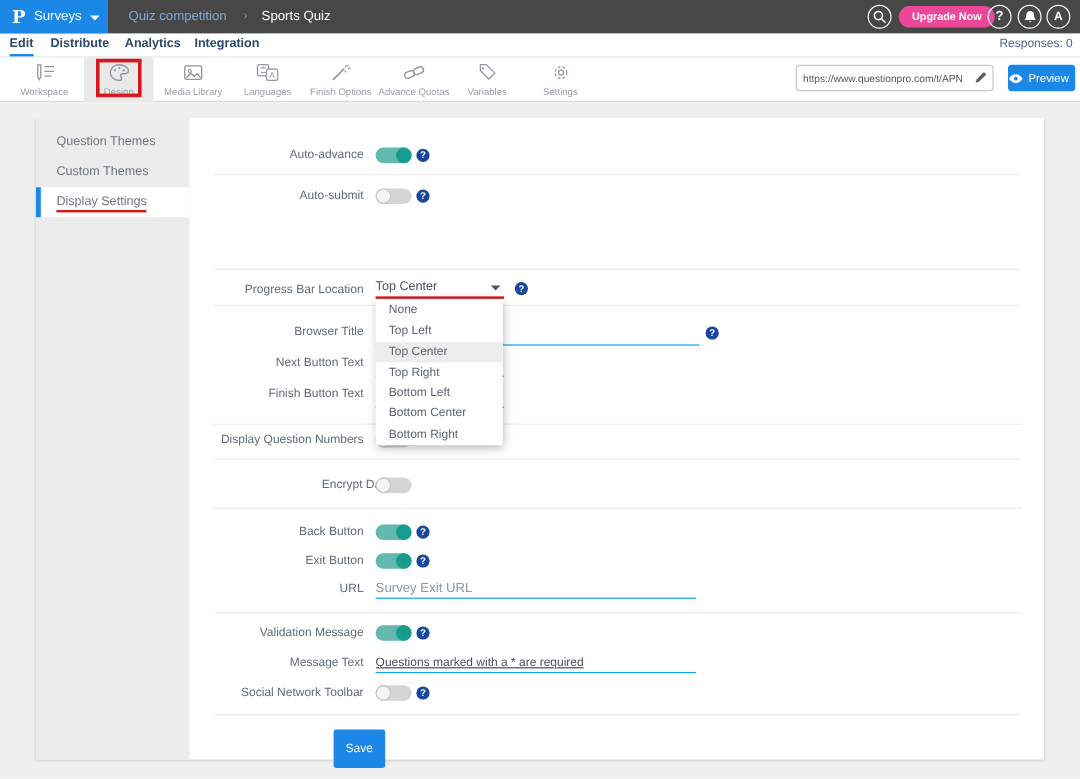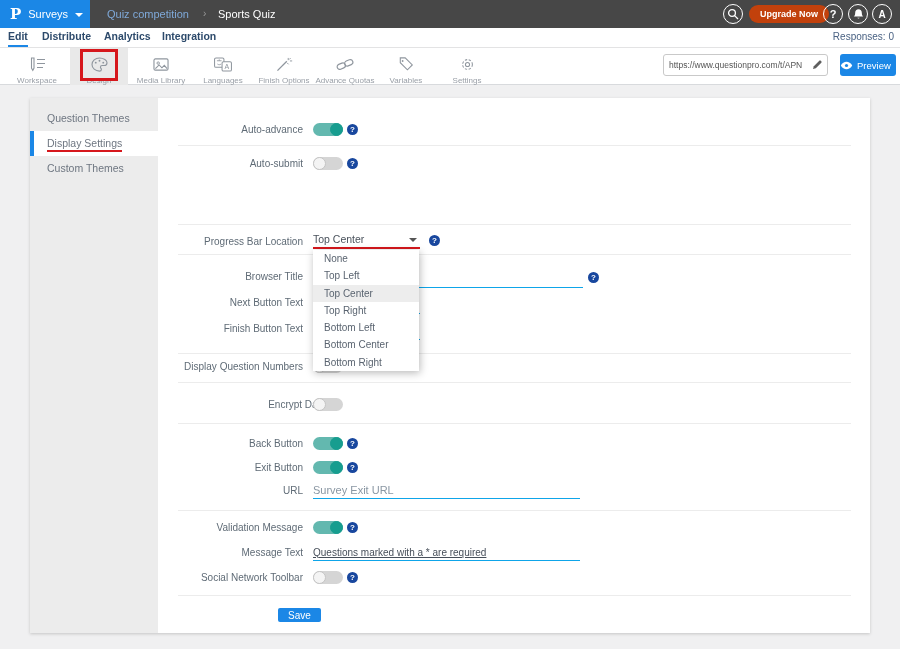--- a/index.html
+++ b/index.html
@@ -17,33 +17,33 @@
                 border-top:4px solid #fff; margin-top:1px; }
   .crumb-parent { position:absolute; left:107px; top:8px; font-size:11px; color:#7fa9d9; cursor:pointer; }
   .crumb-sep { position:absolute; left:203px; top:8px; font-size:10px; color:#9a9a9a; }
   .crumb-current { position:absolute; left:218px; top:8px; font-size:11px; color:#ffffff; }
   .tb-circle { position:absolute; top:4px; width:20px; height:20px; border:1px solid #fff; border-radius:50%;
                display:flex; align-items:center; justify-content:center; color:#fff; cursor:pointer; }
   .circ-search { left:723px; }
   .circ-help { left:823px; font-size:11px; font-weight:bold; }
   .circ-bell { left:848px; }
   .circ-avatar { left:872px; font-size:10px; font-weight:bold; }
-  .upgrade-btn { position:absolute; left:749px; top:5px; height:18px; padding:0 11px; background:#c2410c;
+  .upgrade-btn { position:absolute; left:749px; top:5px; height:18px; padding:0 11px; background:#ec4899;
                  border:none; border-radius:9px; color:#fff; font-size:9px; font-weight:bold; line-height:18px; cursor:pointer; }
 
   
   .tabrow { position:absolute; left:0; top:28px; width:900px; height:20px; background:#fff; border-bottom:1px solid #e3e3e4; }
   .tab { position:absolute; top:0; height:19px; line-height:17px; font-size:10.5px; font-weight:bold; color:#2d4a6b; cursor:pointer; }
   .tab.active { border-bottom:2px solid #1b87e6; }
   .responses { position:absolute; right:6px; top:3px; font-size:10px; color:#4a6283; }
 
   
   .toolbar { position:absolute; left:0; top:48px; width:900px; height:37px; background:#fff; border-bottom:1px solid #d8dadd; }
   .tb-item { position:absolute; top:0; width:58px; height:37px; display:flex; flex-direction:column;
-             align-items:center; justify-content:flex-end; gap:2px; cursor:pointer; }
+             align-items:center; justify-content:center; gap:2px; cursor:pointer; }
   .tb-item span { font-size:8px; color:#989ea6; white-space:nowrap; }
   .tb-item.hl { background:#e9e9e9; }
   .red-box { position:absolute; left:80px; top:1px; width:38px; height:32px; border:3px solid #d6171c; z-index:5; }
   .url-box { position:absolute; left:663px; top:6px; width:165px; height:22px; border:1px solid #c9c9c9;
              border-radius:3px; background:#fff; display:flex; align-items:center; }
   .url-box input { flex:1; border:none; outline:none; font-size:8.5px; color:#555; padding:0 5px;
                    font-family:"Liberation Sans", sans-serif; background:transparent; }
   .url-pencil { width:20px; display:flex; align-items:center; justify-content:center; cursor:pointer; }
   .preview-btn { position:absolute; left:840px; top:6px; width:56px; height:22px; background:#1b87e6; border:none;
                  border-radius:3px; color:#fff; font-size:9.5px; display:flex; align-items:center;
@@ -80,21 +80,21 @@
                 color:#4a525c; cursor:pointer; }
   .select-caret { position:absolute; right:3px; top:5px; width:0; height:0; border-left:4px solid transparent;
                   border-right:4px solid transparent; border-top:4px solid #555; }
   .red-underline { position:absolute; left:155px; top:149px; width:107px; height:2px; background:#d6171c; }
 
   .menu { position:absolute; left:155px; top:152px; width:106px; height:121px; background:#fff;
           box-shadow:1px 2px 8px rgba(0,0,0,0.28); z-index:50; }
   .menu-item { height:17.3px; line-height:17.3px; padding-left:11px; font-size:10px; color:#5a6470; cursor:pointer; }
   .menu-item.sel { background:#ededed; }
 
-  .save-btn { position:absolute; left:120px; top:510px; height:14px; padding:0 10px; background:#1b87e6;
+  .save-btn { position:absolute; left:120px; top:510px; height:32px; padding:0 10px; background:#1b87e6;
               border:none; border-radius:2px; color:#fff; font-size:10px; cursor:pointer; }
 </style>
 </head>
 <body>
 
 <div class="app">
 
   <div class="topbar">
     <div class="logo-block">
       <span class="logo-p">P</span>
@@ -215,22 +215,22 @@
         </svg>
       <span>Preview</span>
     </button>
   </div>
 
   <div class="panel">
 
     <div class="sidebar">
       <div style="height:8px;"></div>
       <div class="side-item"><span>Question Themes</span></div>
+      <div class="side-item"><span>Custom Themes</span></div>
       <div class="side-item active"><b>Display Settings</b></div>
-      <div class="side-item"><span>Custom Themes</span></div>
     </div>
 
     <div class="content">
 
       <span class="flabel" style="top:26px;">Auto-advance</span>
       <div class="toggle on" style="top:25px;">
           <span class="knob"></span>
         </div>
       <span class="help" style="left:189px; top:26px;">?</span>
       <div class="divider" style="top:47px;"></div>

